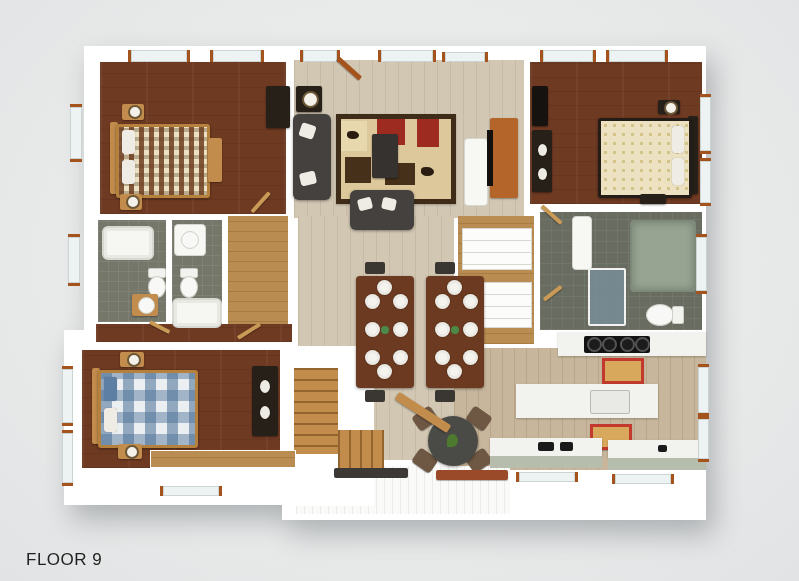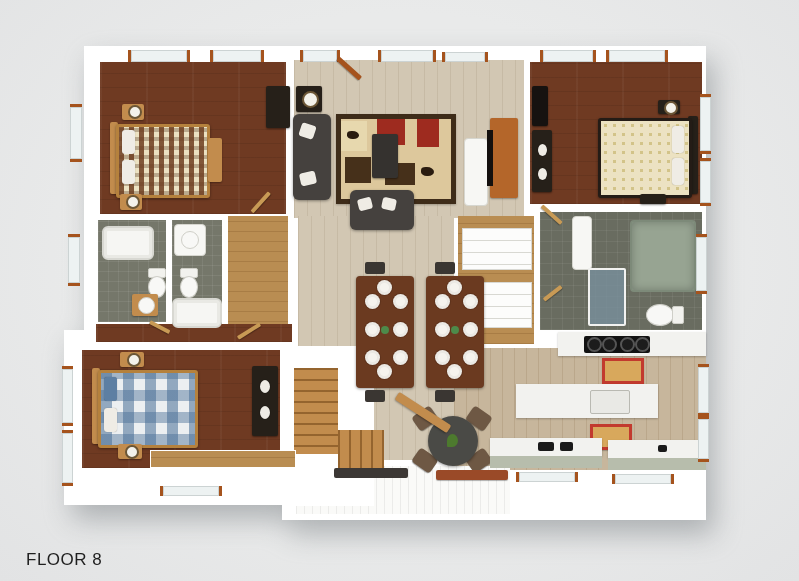--- a/index.html
+++ b/index.html
@@ -270,14 +270,14 @@
   <div class="abs window-h" style="left:516px;top:472px;width:56px;height:10px"></div>
   <div class="abs window-h" style="left:612px;top:474px;width:56px;height:10px"></div>
   <div class="abs window-h" style="left:160px;top:486px;width:56px;height:10px"></div>
 
   <div class="abs door-leaf" style="left:252px;top:210px;width:26px;height:4px;transform:rotate(-48deg);background:#c89a55"></div>
   <div class="abs door-leaf" style="left:238px;top:336px;width:26px;height:4px;transform:rotate(-32deg);background:#c89a55"></div>
   <div class="abs door-leaf" style="left:150px;top:320px;width:22px;height:4px;transform:rotate(28deg);background:#c89a55"></div>
   <div class="abs door-leaf" style="left:542px;top:204px;width:26px;height:4px;transform:rotate(42deg);background:#c89a55"></div>
   <div class="abs door-leaf" style="left:544px;top:298px;width:22px;height:4px;transform:rotate(-38deg);background:#c89a55"></div>
 
-  <div class="abs floor-label" style="left:26px;top:550px">FLOOR 8</div>
+  <div class="abs floor-label" style="left:26px;top:550px">FLOOR 9</div>
 </div>
 
 </body></html>

